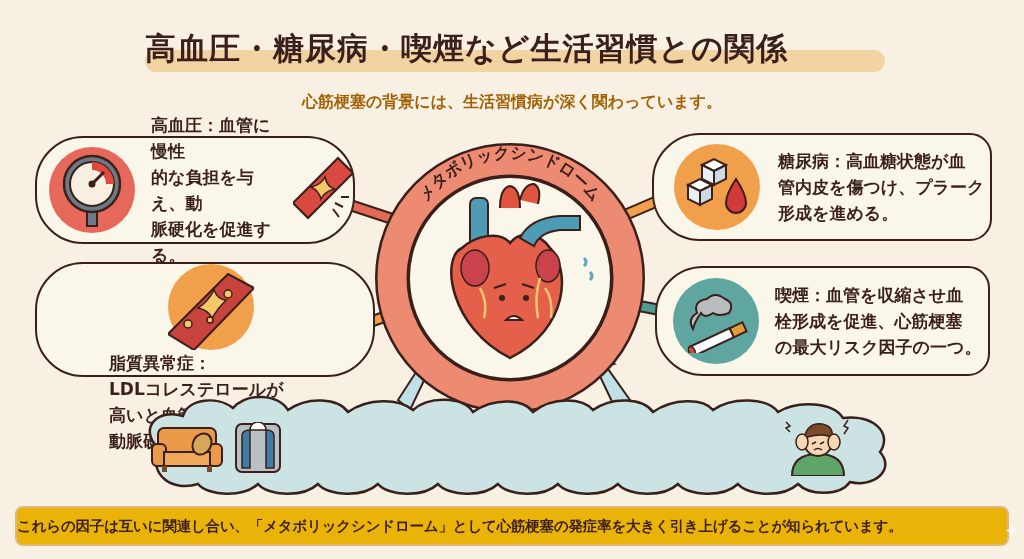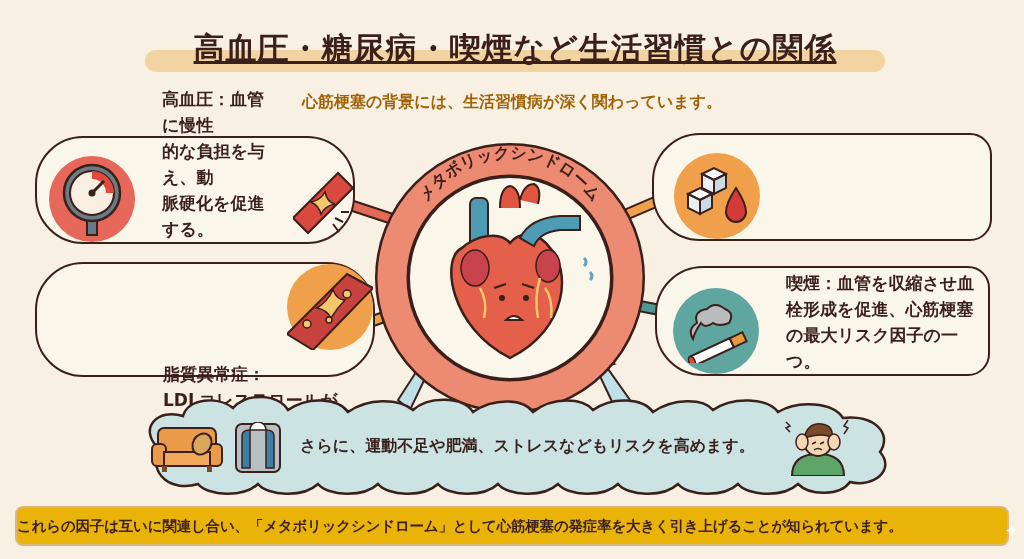--- a/index.html
+++ b/index.html
@@ -14,37 +14,36 @@
 
   
   .title-wrap {
     position: absolute; left: 145px; top: 26px; width: 740px; height: 50px;
   }
   .title-highlight {
     position: absolute; left: 0; right: 0; top: 24px; height: 22px;
     background: #f1cf97; border-radius: 11px; opacity: 0.85;
   }
   .title {
-    position: relative; text-align: center;
+    position: relative; 
     font-size: 31px; font-weight: bold; color: #3a1f1a; letter-spacing: 1px;
     line-height: 44px;
-    text-decoration: underline;
   }
   .subtitle {
     position: absolute; left: 0; width: 1024px; top: 92px; text-align: center;
     font-size: 16px; font-weight: bold; color: #a16207;
   }
 
   
   .card {
     position: absolute;
     background: #fbf6ea;
     border: 2.5px solid #3a1f1a;
     border-radius: 48px;
-    display: flex; align-items: flex-end; gap: 11px;
+    display: flex; align-items: center;
   }
   .card .icon-circle {
     flex: 0 0 auto;
     width: 86px; height: 86px; border-radius: 50%;
     display: flex; align-items: center; justify-content: center;
     margin-left: 12px;
   }
   .card .text {
     font-size: 17px; font-weight: bold; line-height: 26px; color: #3a1f1a;
     white-space: pre-line;
@@ -188,20 +187,23 @@
           <polygon points="20,10 32,4 44,10 32,16" fill="#ffffff"></polygon>
           <polygon points="20,10 32,16 32,30 20,24" fill="#e8f0f4"></polygon>
           <polygon points="32,16 44,10 44,24 32,30" fill="#c9dbe4"></polygon>
           <polygon points="6,30 18,24 30,30 18,36" fill="#ffffff"></polygon>
           <polygon points="6,30 18,36 18,50 6,44" fill="#e8f0f4"></polygon>
           <polygon points="18,36 30,30 30,44 18,50" fill="#c9dbe4"></polygon>
           <path d="M54,24 C46,36 44,42 44,48 A10,10 0 0 0 64,48 C64,42 62,36 54,24 Z" fill="#d23a3a"></path>
         </g>
       </svg>
     </div>
+    <div class="text">糖尿病：高血糖状態が血
+管内皮を傷つけ、プラーク
+形成を進める。</div>
   </div>
 
   <div class="card c3">
     <div class="icon-circle">
       <svg width="86" height="86" viewBox="0 0 86 86">
         <path d="M0,70 L60,10 L86,24 L26,86 Z" fill="#c9433e" stroke="#3a1f1a" stroke-width="2"></path>
         <path d="M30,44 q10,-6 16,-18 q4,10 12,10 q-8,8 -14,18 q-4,-8 -14,-10z" fill="#f3c76a" stroke="#3a1f1a" stroke-width="1.5"></path>
         <circle cx="60" cy="30" r="4" fill="#f3c76a" stroke="#3a1f1a" stroke-width="1.5"></circle>
         <circle cx="20" cy="60" r="4" fill="#f3c76a" stroke="#3a1f1a" stroke-width="1.5"></circle>
         <circle cx="42" cy="56" r="3" fill="#f3c76a" stroke="#3a1f1a" stroke-width="1.5"></circle>
@@ -245,21 +247,20 @@
     </svg>
   </div>
   <div class="cloud-icon" style="left:234px;top:422px;">
     <svg width="48" height="52" viewBox="0 0 48 52">
       <rect x="2" y="2" width="44" height="48" rx="6" fill="#b8c0c4" stroke="#3a1f1a" stroke-width="2"></rect>
       <path d="M8,14 q0,-6 8,-6 l0,38 l-8,0 z M40,14 q0,-6 -8,-6 l0,38 l8,0 z" fill="#3d7ea6" stroke="#3a1f1a" stroke-width="1.5"></path>
       <path d="M16,8 a8,8 0 0 1 16,0 z" fill="#ffffff" stroke="#3a1f1a" stroke-width="1.5"></path>
     </svg>
   </div>
 
-  <div class="cloud-text">さらに、運動不足や肥満、ストレスなどもリスクを高めます。</div>
 
   <div class="cloud-icon" style="left:778px;top:414px;">
     <svg width="80" height="62" viewBox="0 0 80 62">
       <path d="M14,62 q0,-22 26,-22 q26,0 26,22 z" fill="#5fa56a" stroke="#3a1f1a" stroke-width="2"></path>
       <circle cx="40" cy="28" r="14" fill="#f5d7b5" stroke="#3a1f1a" stroke-width="2"></circle>
       <path d="M26,24 q4,-16 18,-14 q12,2 10,14 q-8,-6 -28,0z" fill="#7a4a2a" stroke="#3a1f1a" stroke-width="1.5"></path>
       <ellipse cx="24" cy="28" rx="6" ry="8" fill="#f5d7b5" stroke="#3a1f1a" stroke-width="1.5"></ellipse>
       <ellipse cx="56" cy="28" rx="6" ry="8" fill="#f5d7b5" stroke="#3a1f1a" stroke-width="1.5"></ellipse>
       <path d="M34,30 l4,-2 M46,28 l-4,2 M36,36 q4,-3 8,0" stroke="#3a1f1a" stroke-width="1.5" fill="none"></path>
       <path d="M8,8 l4,4 l-4,2 l4,4 M70,6 l-4,6 l4,2 l-4,6" stroke="#3a1f1a" stroke-width="1.5" fill="none"></path>

